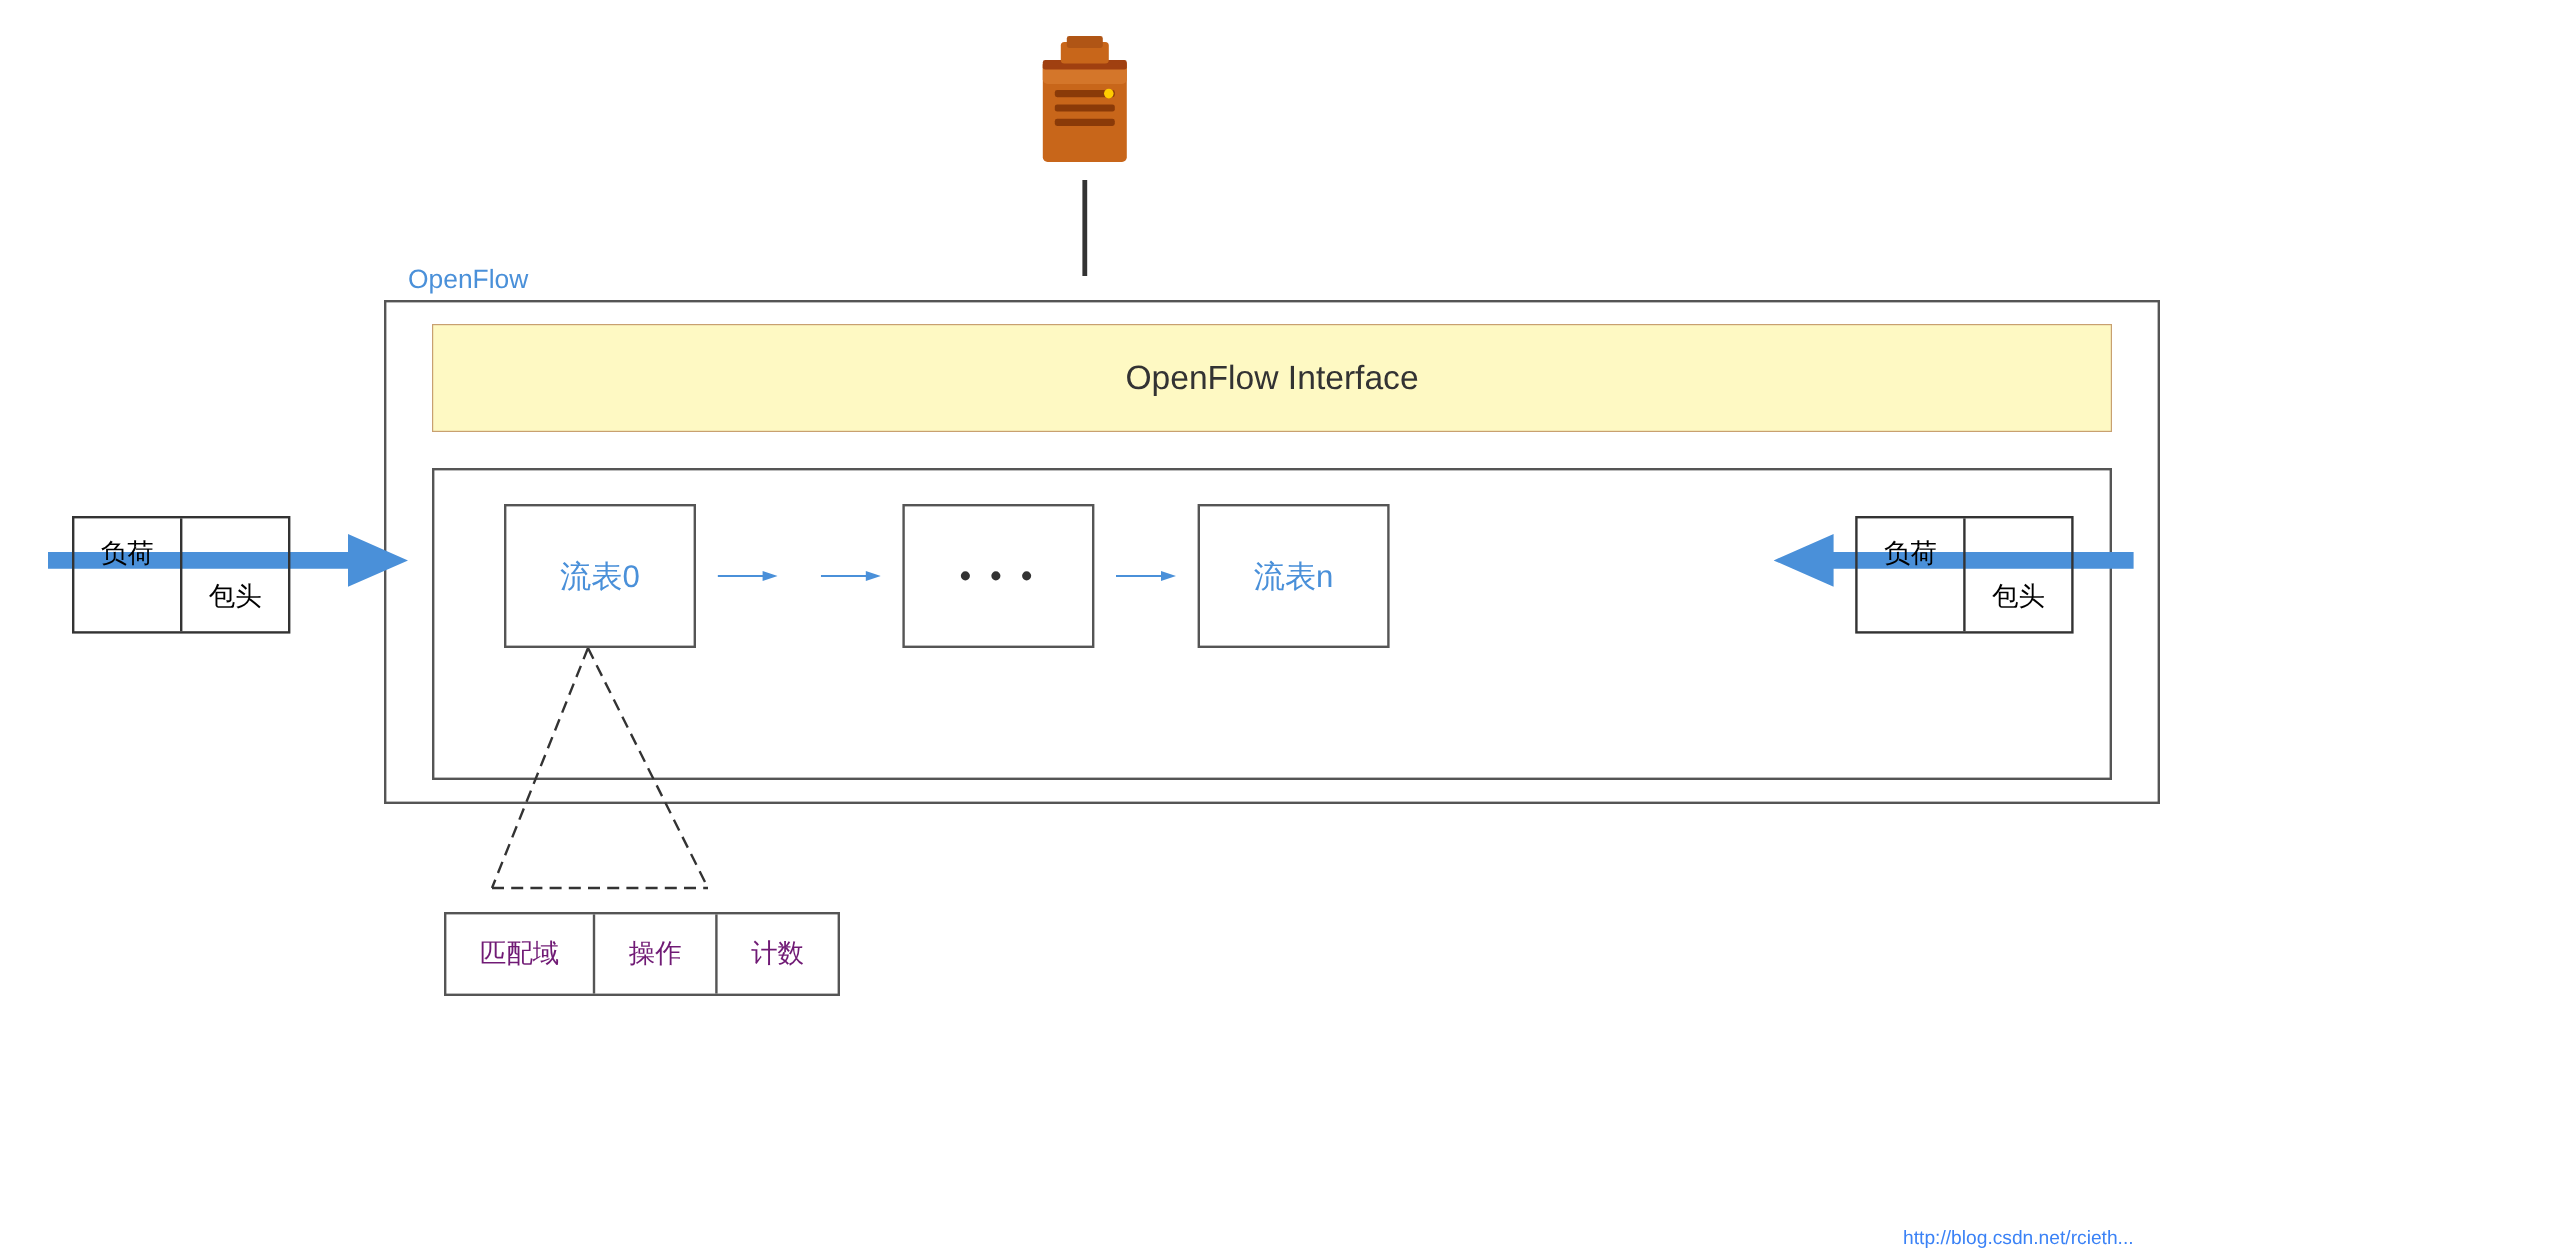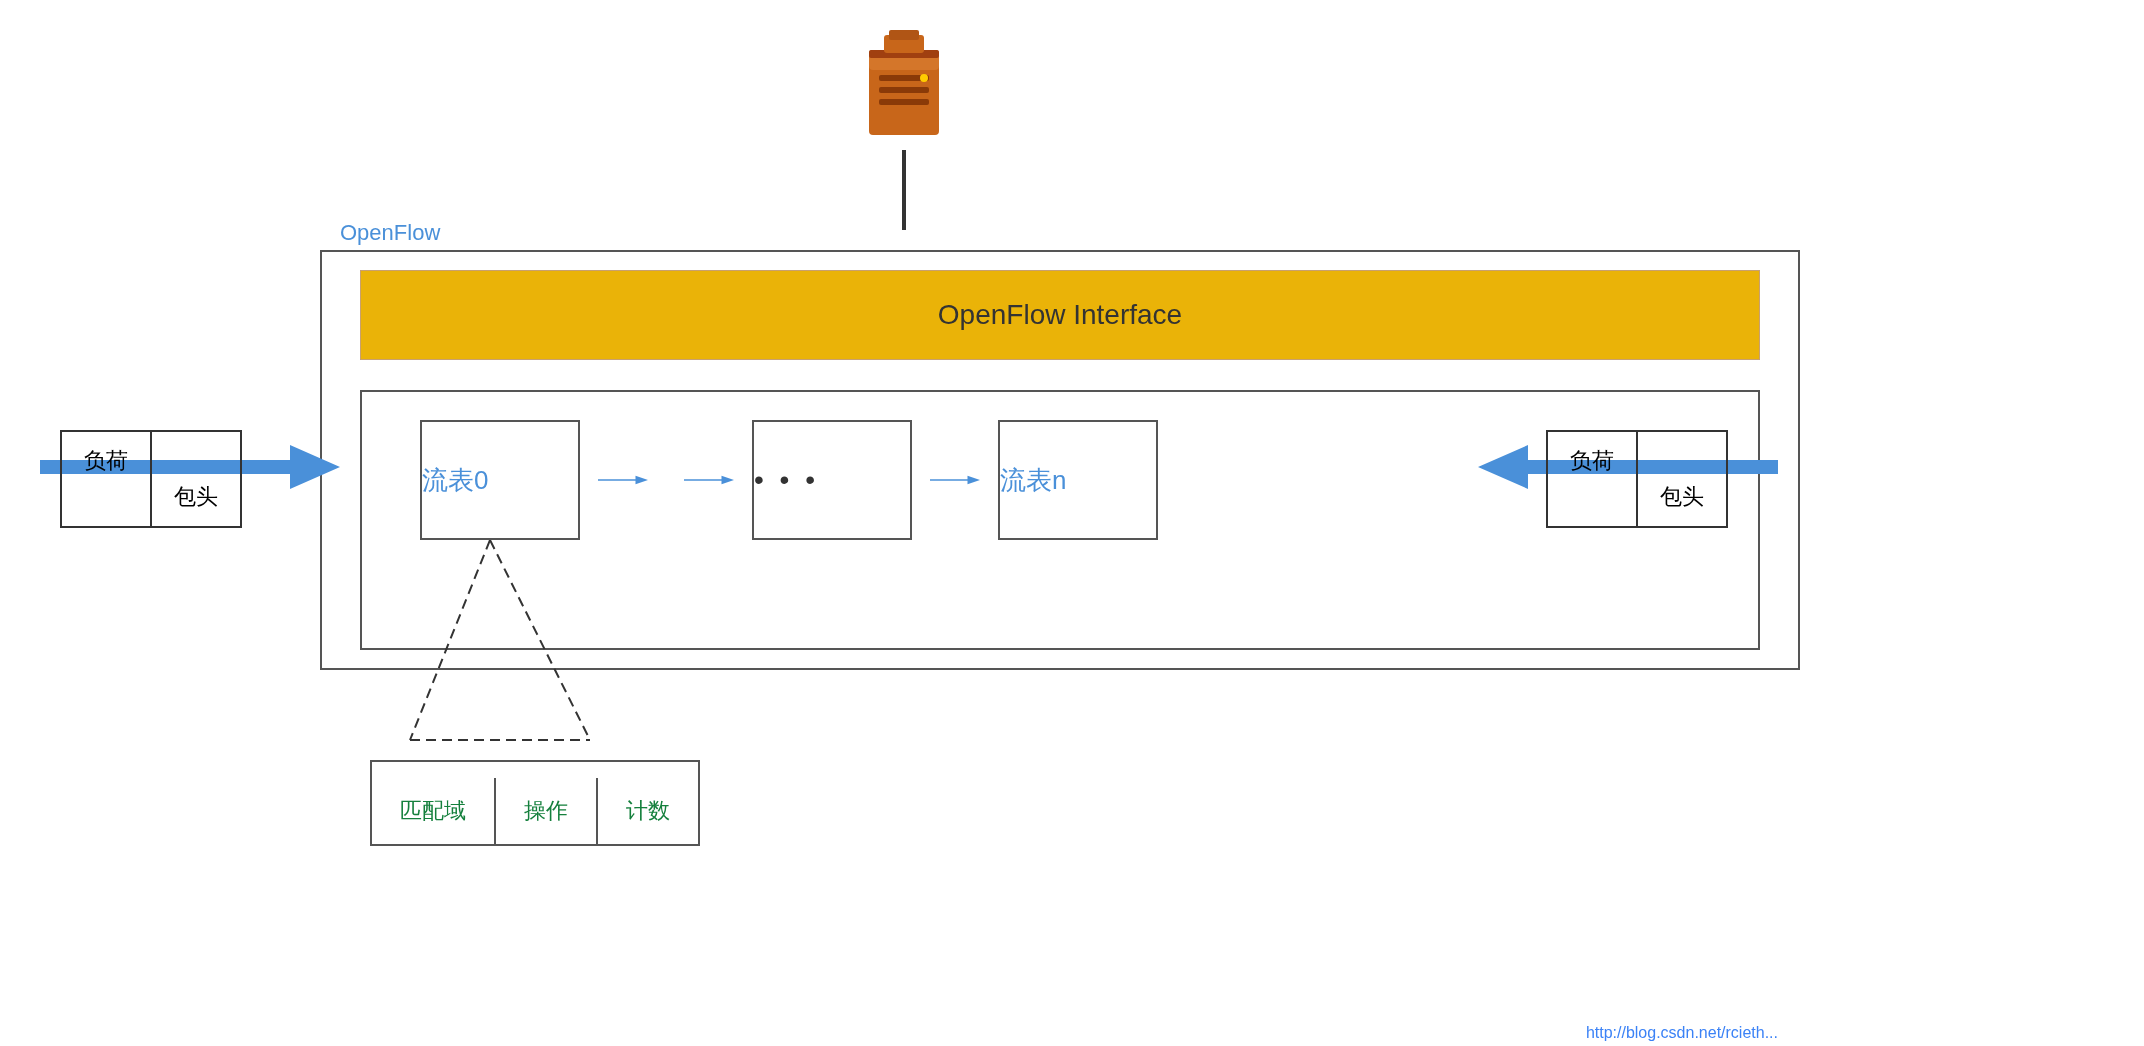--- a/index.html
+++ b/index.html
@@ -60,21 +60,21 @@
       background: transparent;
     }
 
     
     .interface-bar {
       position: absolute;
       top: 270px;
       left: 360px;
       width: 1400px;
       height: 90px;
-      background: #eab308;
+      background: #fef9c3;
       border: 1px solid #c8a070;
       display: flex;
       align-items: center;
       justify-content: center;
     }
 
     .interface-bar-text {
       font-size: 28px;
       color: #333;
     }
@@ -99,20 +99,21 @@
       align-items: center;
       gap: 0;
     }
 
     .flow-table-box {
       width: 160px;
       height: 120px;
       border: 2px solid #555;
       display: flex;
       align-items: center;
+      justify-content: center;
       background: #fff;
       font-size: 26px;
       color: #4a90d9;
     }
 
     .flow-arrow-small {
       display: flex;
       align-items: center;
       margin: 0 18px;
     }
@@ -156,23 +157,22 @@
       position: absolute;
       top: 760px;
       left: 370px;
       display: flex;
       border: 2px solid #555;
     }
 
     .sub-table-cell {
       padding: 18px 28px;
       font-size: 22px;
-      color: #15803d;
+      color: #701a75;
       border-right: 2px solid #555;
-      margin-top: 16px;
     }
     .sub-table-cell:last-child {
       border-right: none;
     }
 
     
     .watermark {
       position: absolute;
       bottom: 4px;
       right: 30px;

